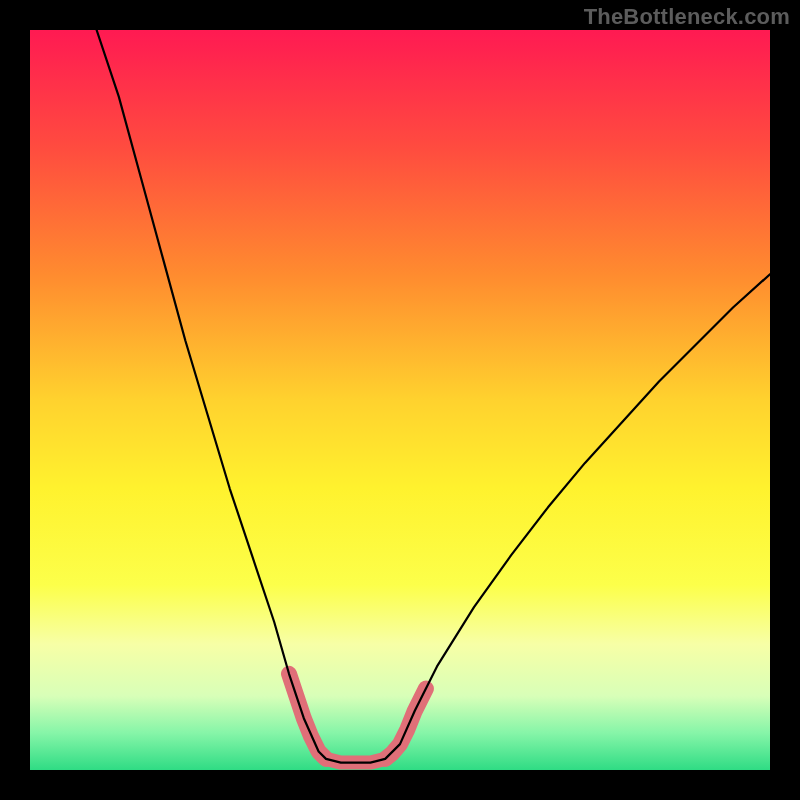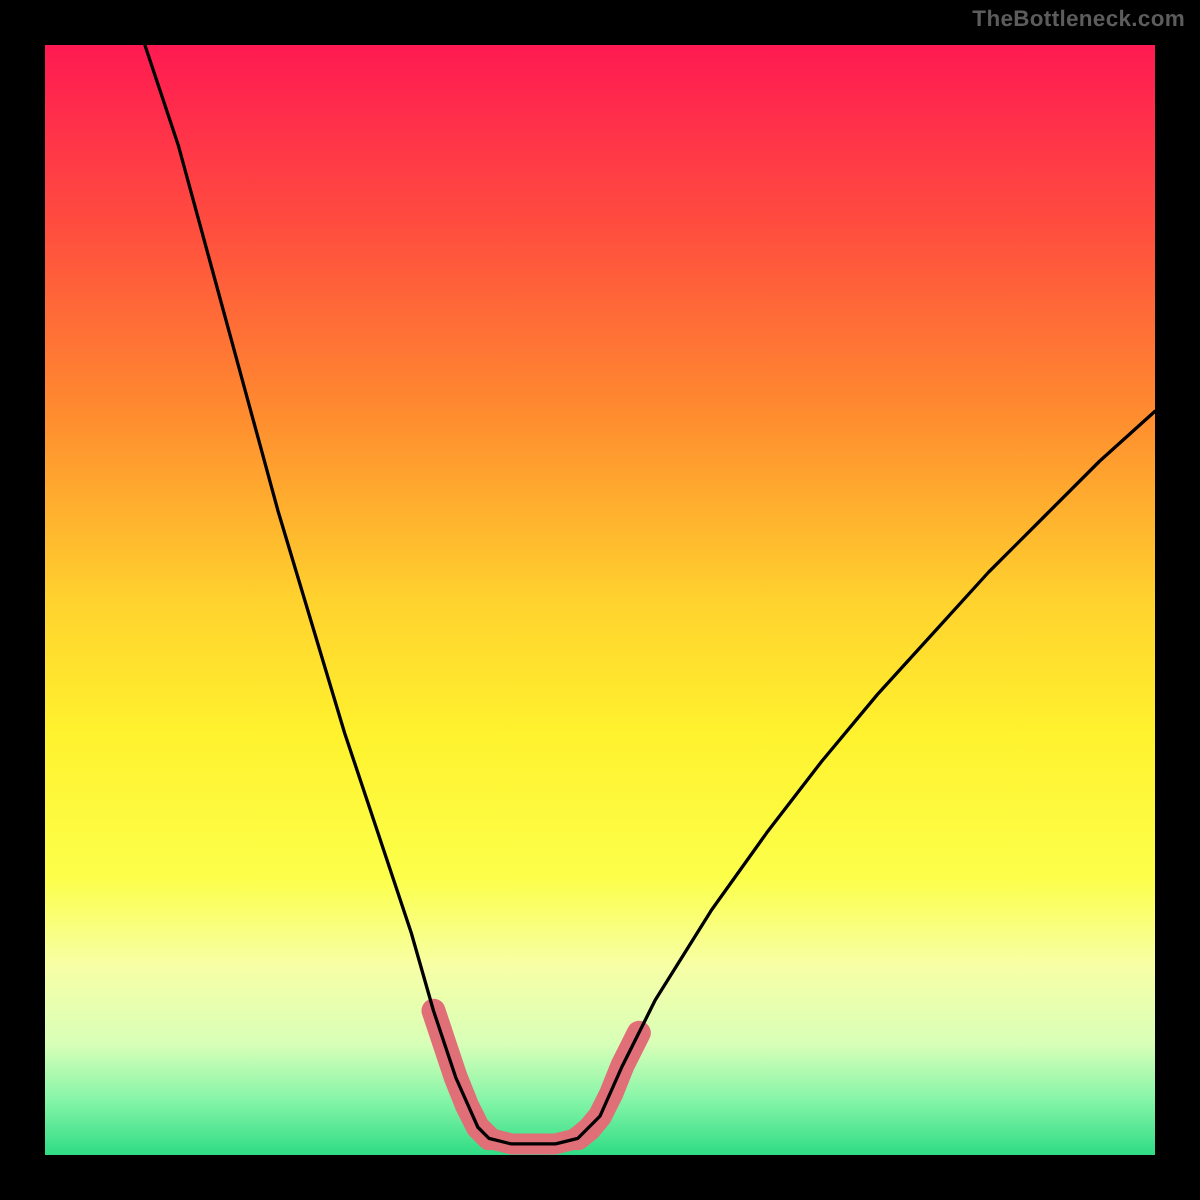--- a/index.html
+++ b/index.html
@@ -31,21 +31,21 @@
     left: 0;
     top: 0;
     width: 740px;
     height: 740px;
   }
   .watermark {
     position: absolute;
     top: 4px;
     right: 10px;
     font-family: Arial, Helvetica, sans-serif;
-    font-size: 15px;
+    font-size: 22px;
     font-weight: 600;
     color: #5c5c5c;
     letter-spacing: 0.2px;
   }
   svg.curve {
     position: absolute;
     left: 0;
     top: 0;
     width: 740px;
     height: 740px;

